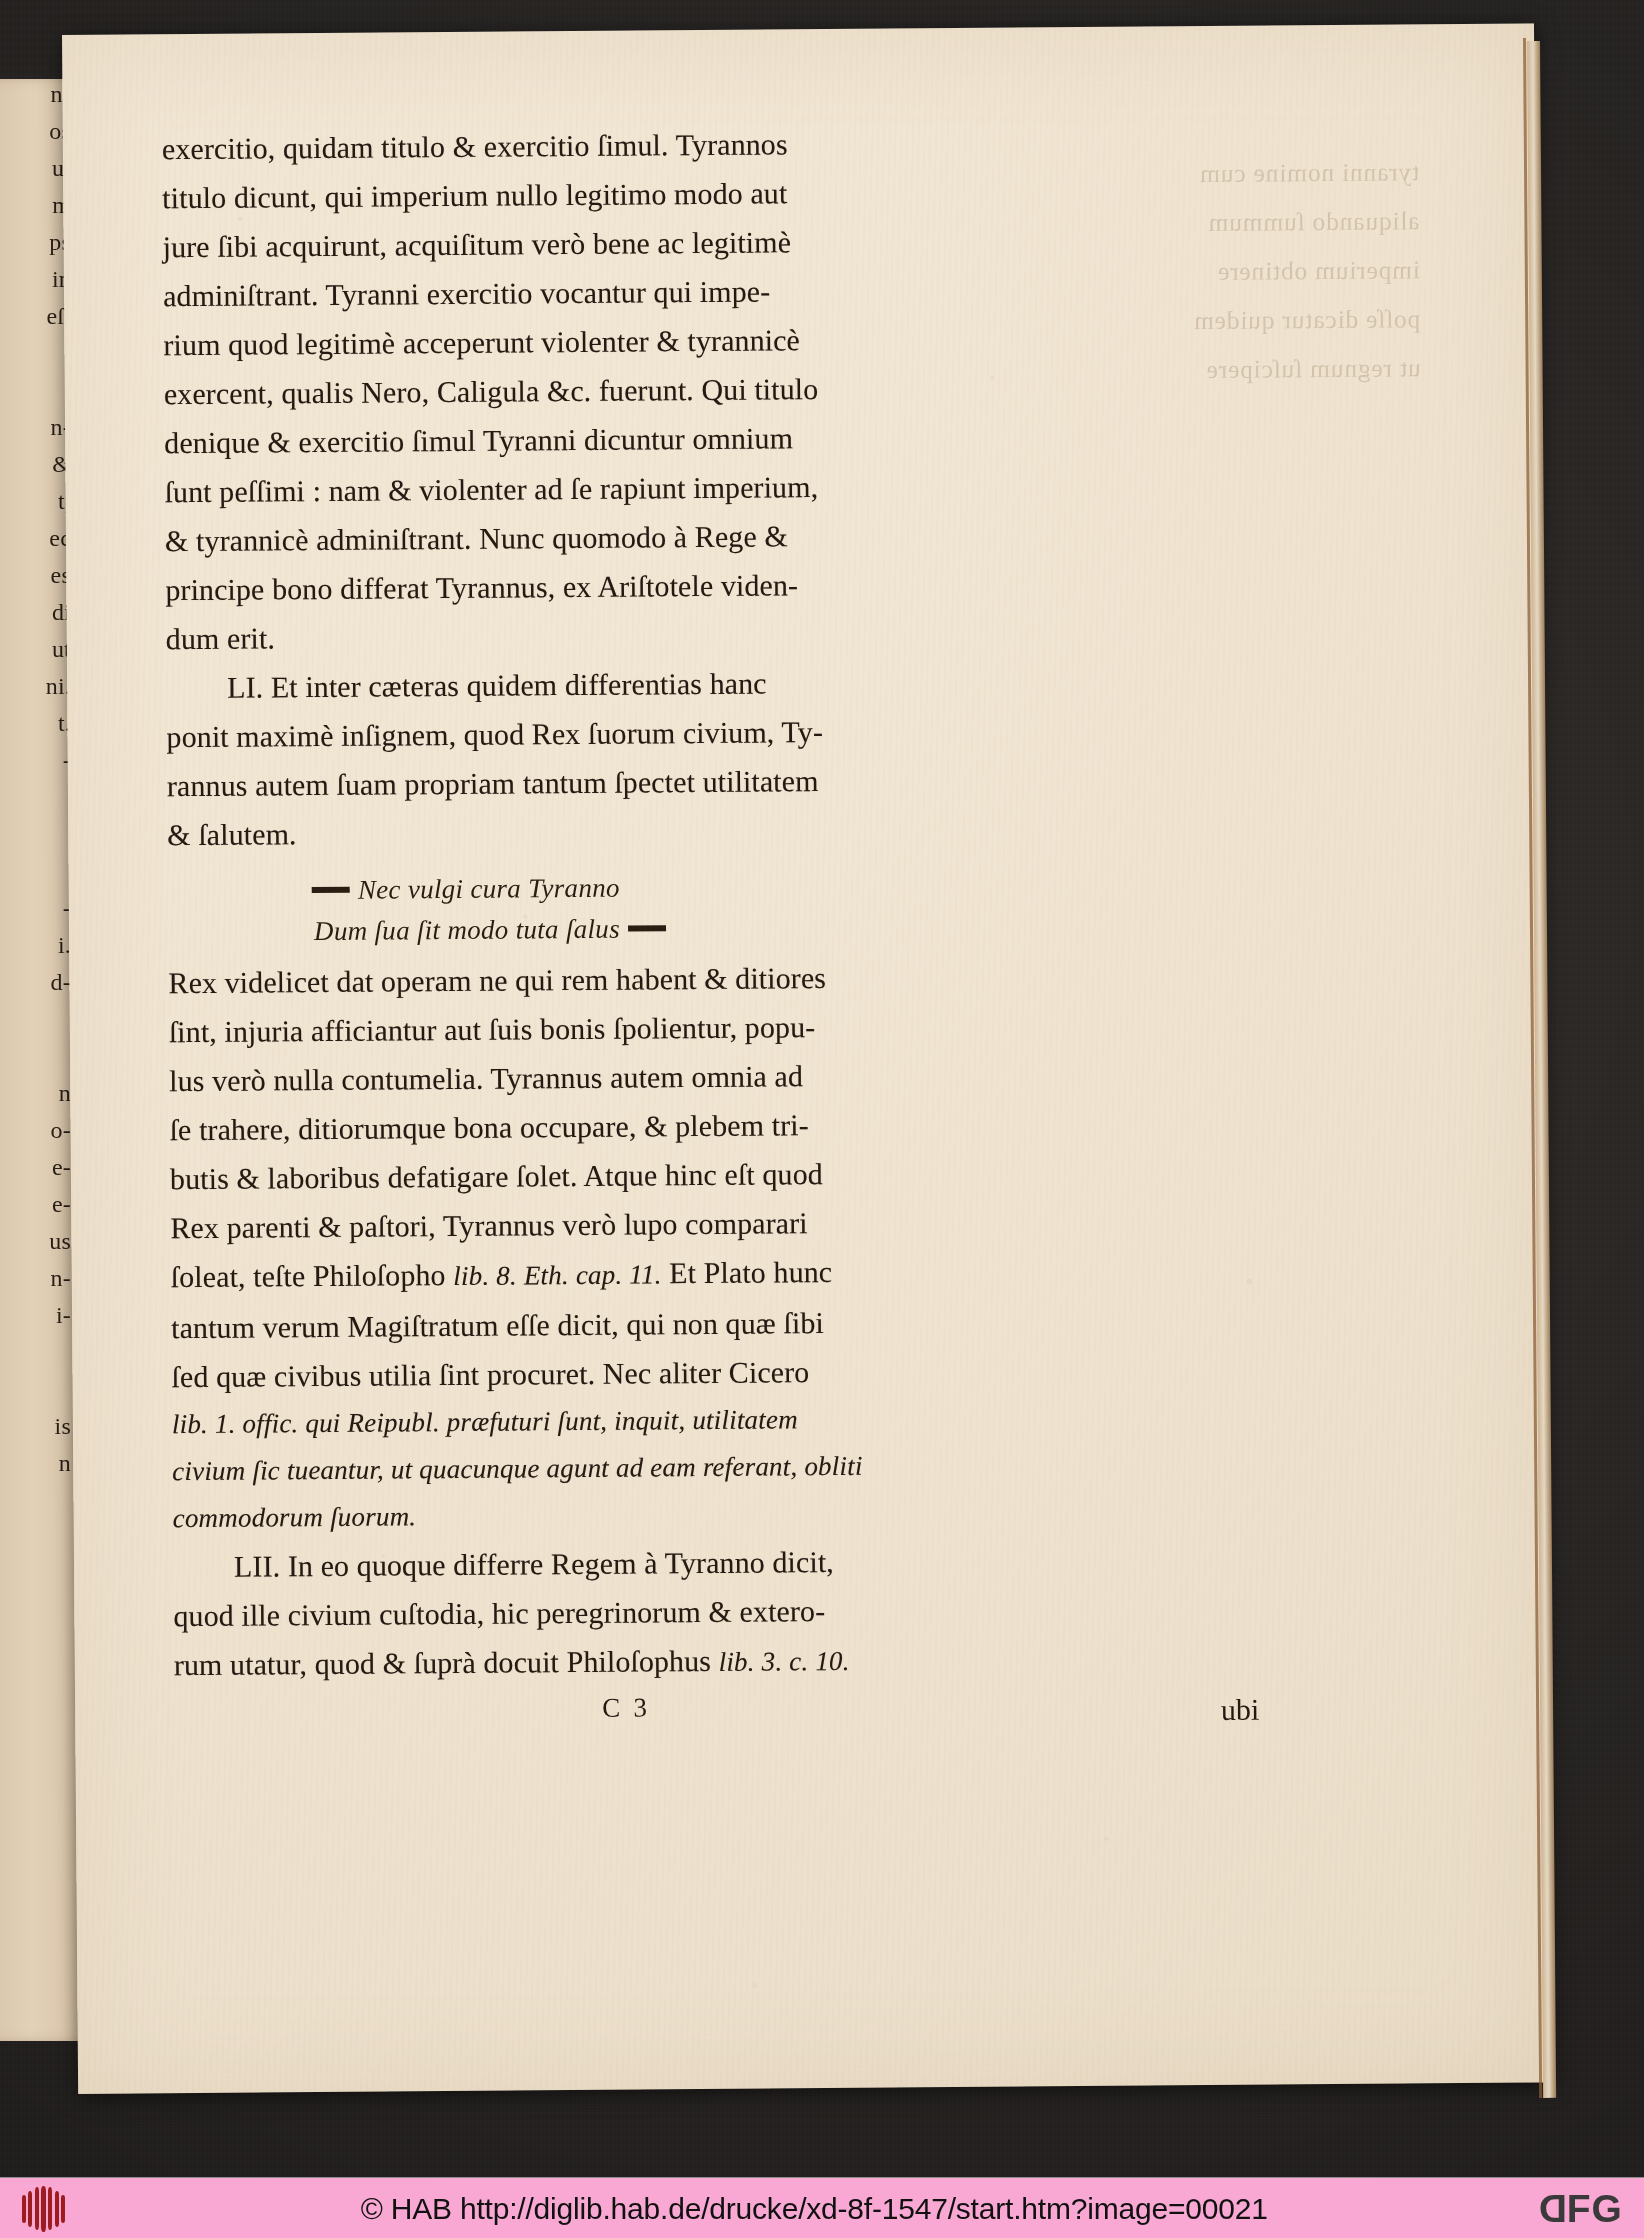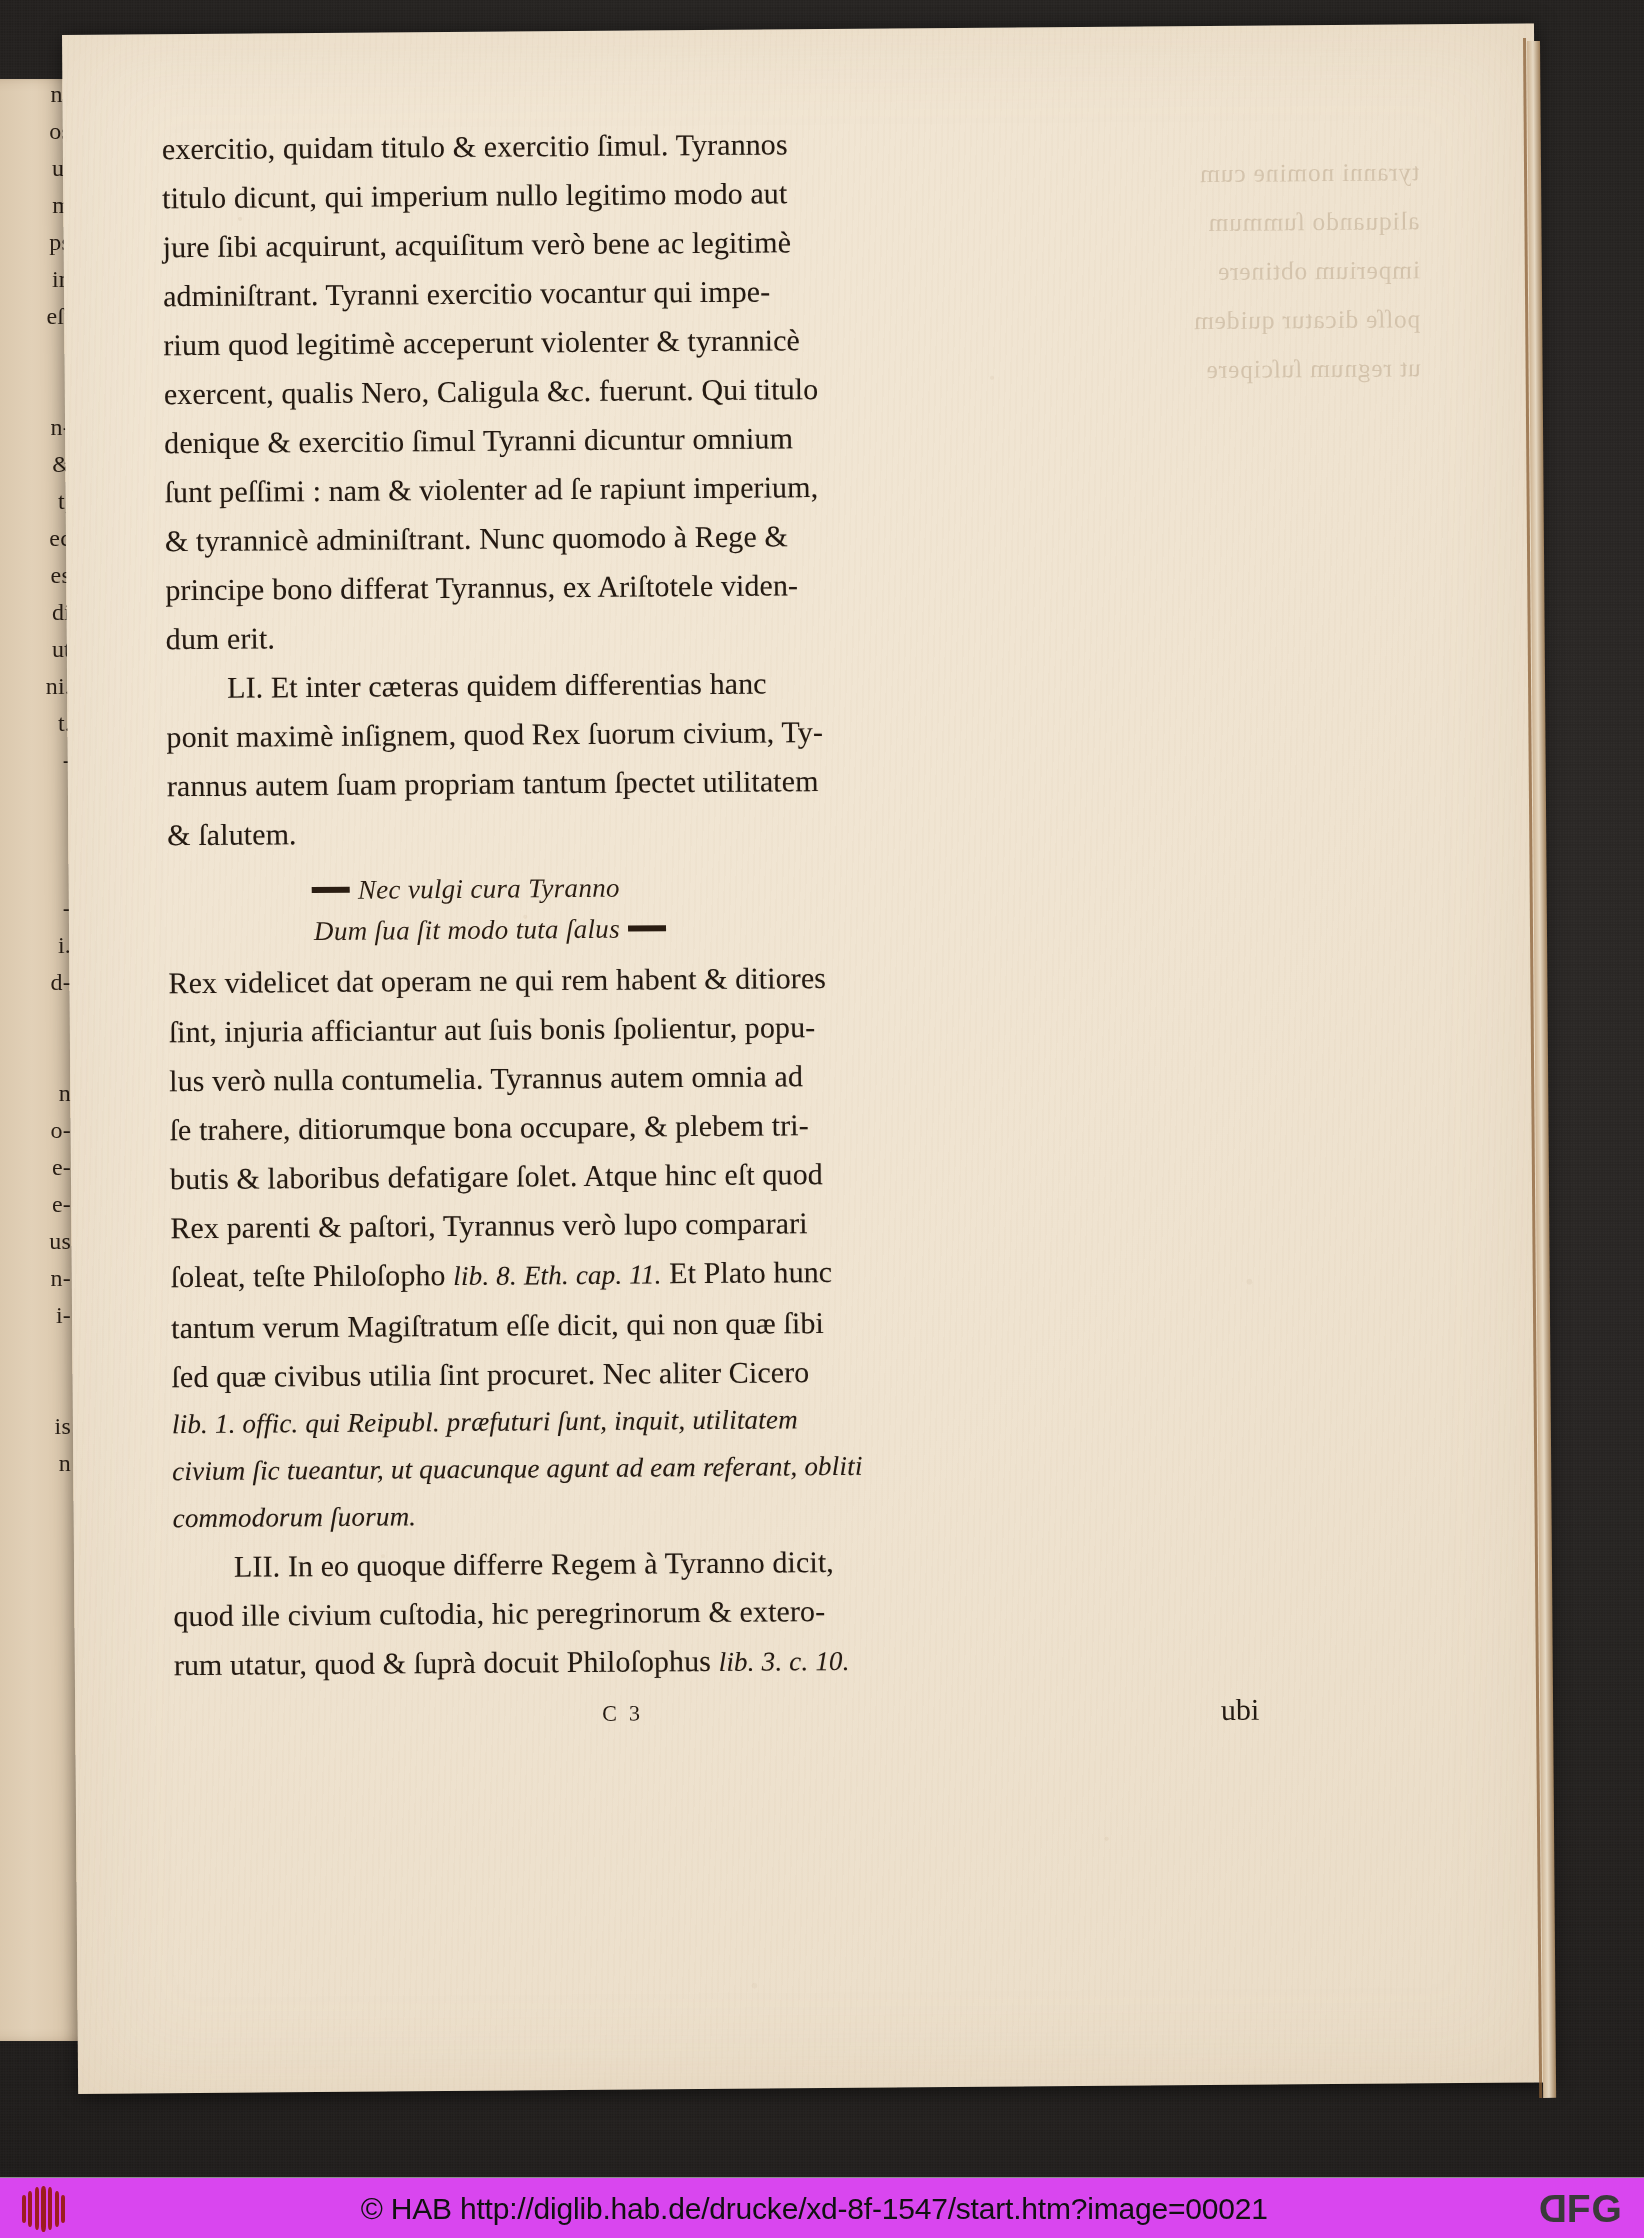--- a/index.html
+++ b/index.html
@@ -204,42 +204,42 @@
 
   
   .footline {
     position: relative;
     height: 51px;
     margin-top: 5px;
   }
   .signature {
     position: absolute;
     left: 428px;
-    top: 8px;
-    font-size: 22px;
+    top: 0;
+    font-size: 27px;
     letter-spacing: 3.3px;
     color: #241a12;
   }
   .catchword {
     position: absolute;
     right: 0;
     top: 5px;
     font-size: 30px;
     color: #241a12;
     margin-left: 12px;
   }
 
   
   .creditbar {
     position: absolute;
     left: 0;
     bottom: 0;
     width: 1644px;
     height: 61px;
-    background: #d946ef;
+    background: #f9a8d4;
     display: flex;
     align-items: center;
     border-top: 1.6px solid #8c8c8c;
   }
   .hab-logo {
     width: 64px;
     height: 48px;
     margin-left: 11.5px;
     margin-right: 15px;
     display: flex;

